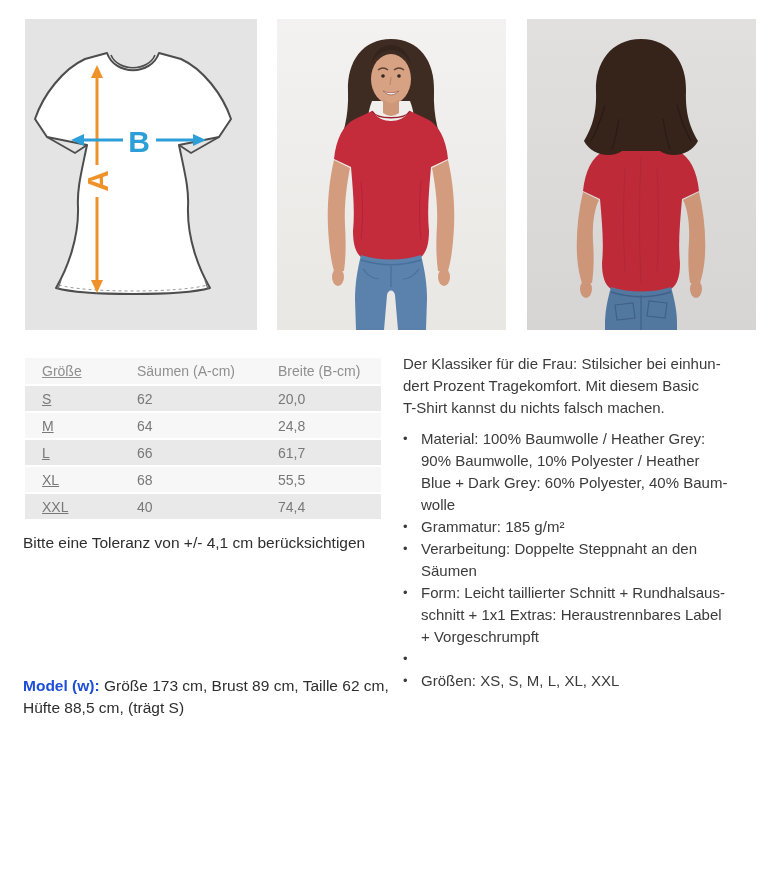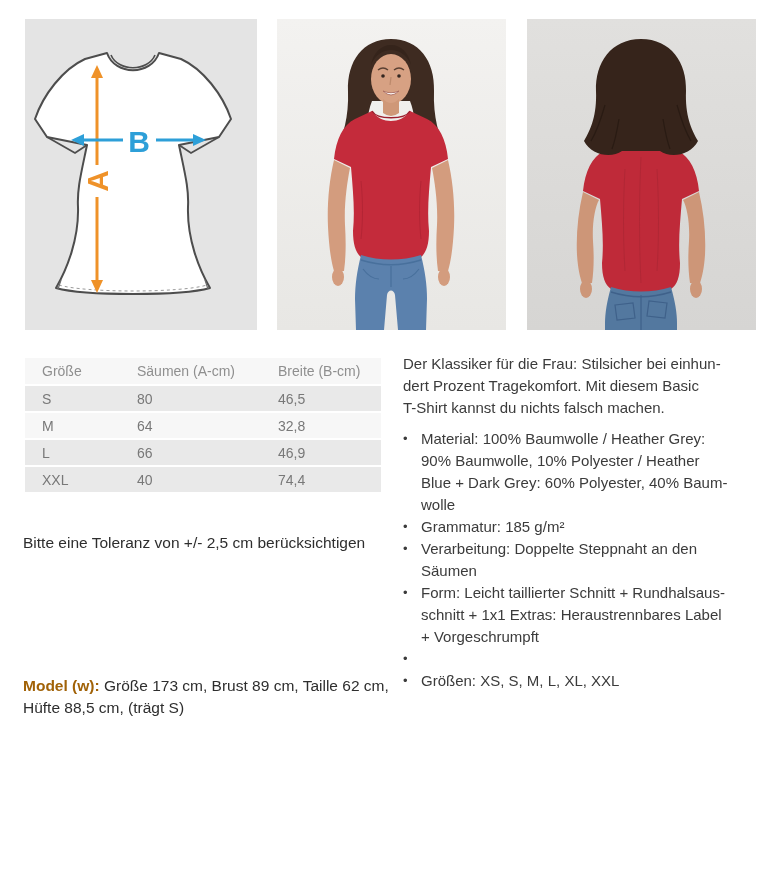--- a/index.html
+++ b/index.html
@@ -13,28 +13,28 @@
   .panel svg { display:block; width:100%; height:100%; }
 
   
   #size-table { position:absolute; left:25px; top:358px; width:356px;
     font-size:14px; color:#787878; }
   .t-row { display:grid; grid-template-columns:112px 141px 1fr;
     height:25px; align-items:center; margin-bottom:2px; background:#f7f7f7; }
   .t-row.head { color:#8f8f8f; height:26px; }
   .t-row.stripe { background:#e9e9e9; }
   .t-row.light  { background:#f7f7f7; }
-  .cell.c1 { padding-left:17px; }
+  .cell.c1 { padding-left:17px;text-decoration:underline; }
 
   #tolerance-note { position:absolute; left:23px; top:534px; width:374px;
     font-size:15.5px; color:#2e2e2e; }
 
   #model-info { position:absolute; left:23px; top:675px; width:376px;
     font-size:15.5px; line-height:21.5px; color:#2e2e2e; }
-  #model-info .lbl { font-weight:bold; color:#a16207; }
+  #model-info .lbl { font-weight:bold; color:#1d4ed8; }
 
   
   #description { position:absolute; left:403px; top:353px; width:376px;
     font-size:15px; line-height:22px; color:#3b3b3b; }
   #desc-intro { white-space:pre-line; margin-bottom:9px; }
   #desc-bullets { list-style:none; }
   #desc-bullets li { display:flex; }
   #desc-bullets .dot { flex:none; width:18px; font-size:13px; line-height:22px; }
   #desc-bullets .li-text { white-space:pre-line; }
 </style>
@@ -168,41 +168,46 @@
 </div>
 
 <div id="size-table">
   <div class="t-row head">
     <div class="cell c1">Größe</div>
     <div class="cell">Säumen (A-cm)</div>
     <div class="cell">Breite (B-cm)</div>
   </div>
   <div class="t-row stripe">
     <div class="cell c1">S</div>
-    <div class="cell">80</div>
-    <div class="cell">46,5</div>
+    <div class="cell">62</div>
+    <div class="cell">20,0</div>
   </div>
   <div class="t-row light">
     <div class="cell c1">M</div>
     <div class="cell">64</div>
-    <div class="cell">32,8</div>
+    <div class="cell">24,8</div>
   </div>
   <div class="t-row stripe">
     <div class="cell c1">L</div>
     <div class="cell">66</div>
-    <div class="cell">46,9</div>
+    <div class="cell">61,7</div>
+  </div>
+  <div class="t-row light">
+    <div class="cell c1">XL</div>
+    <div class="cell">68</div>
+    <div class="cell">55,5</div>
   </div>
   <div class="t-row stripe">
     <div class="cell c1">XXL</div>
     <div class="cell">40</div>
     <div class="cell">74,4</div>
   </div>
 </div>
 
-<div id="tolerance-note">Bitte eine Toleranz von +/- 2,5 cm berücksichtigen</div>
+<div id="tolerance-note">Bitte eine Toleranz von +/- 4,1 cm berücksichtigen</div>
 
 <div id="model-info"><span class="lbl">Model (w):</span><span> Größe 173 cm, Brust 89 cm, Taille 62 cm, Hüfte 88,5 cm, (trägt S)</span></div>
 
 <div id="description">
   <div id="desc-intro">Der Klassiker für die Frau: Stilsicher bei einhun-
 dert Prozent Tragekomfort. Mit diesem Basic
 T-Shirt kannst du nichts falsch machen.</div>
   <ul id="desc-bullets">
     <li>
       <span class="dot">•</span>

